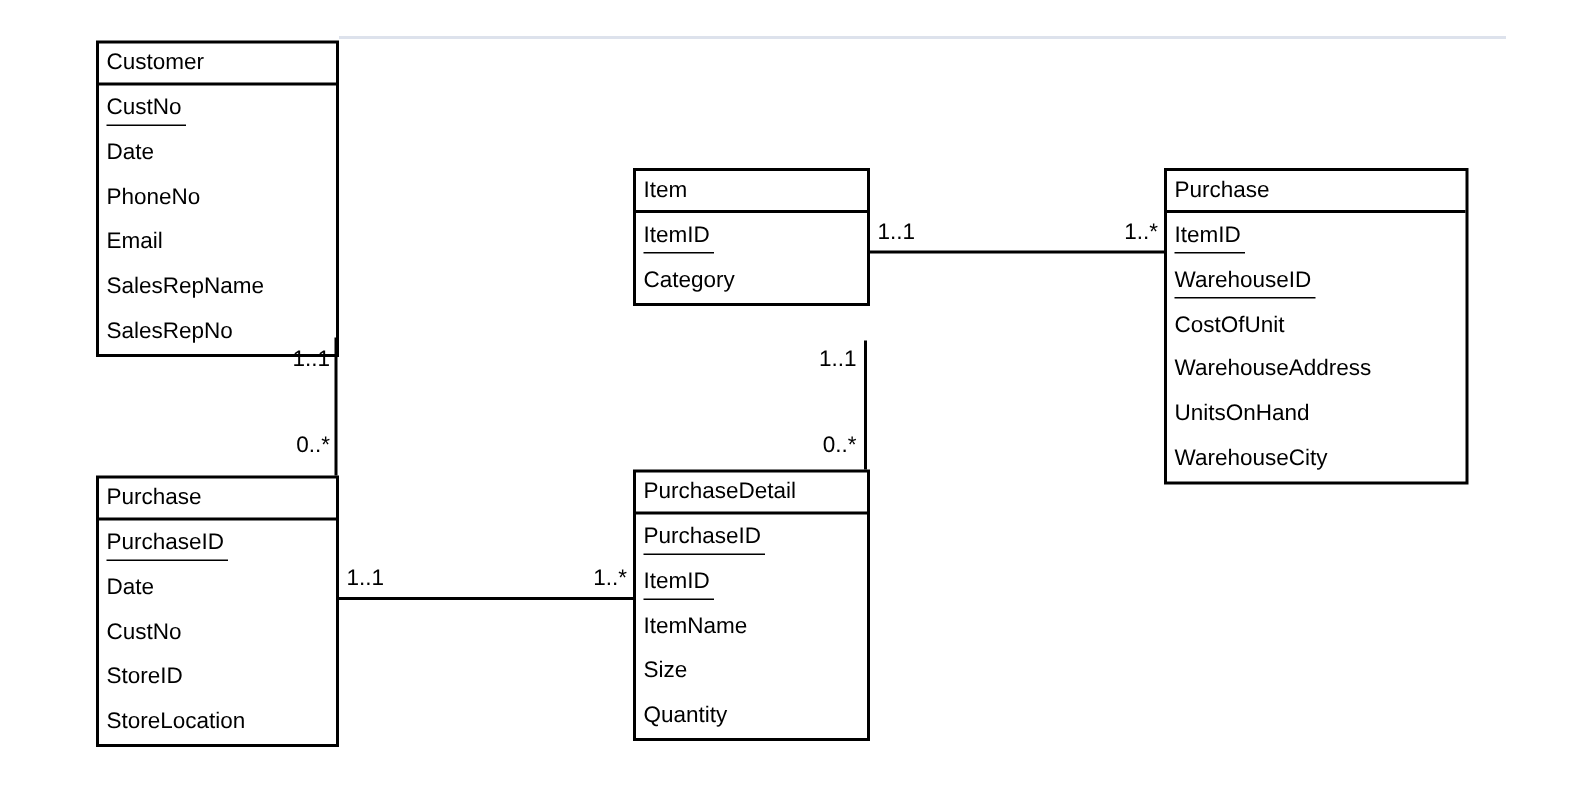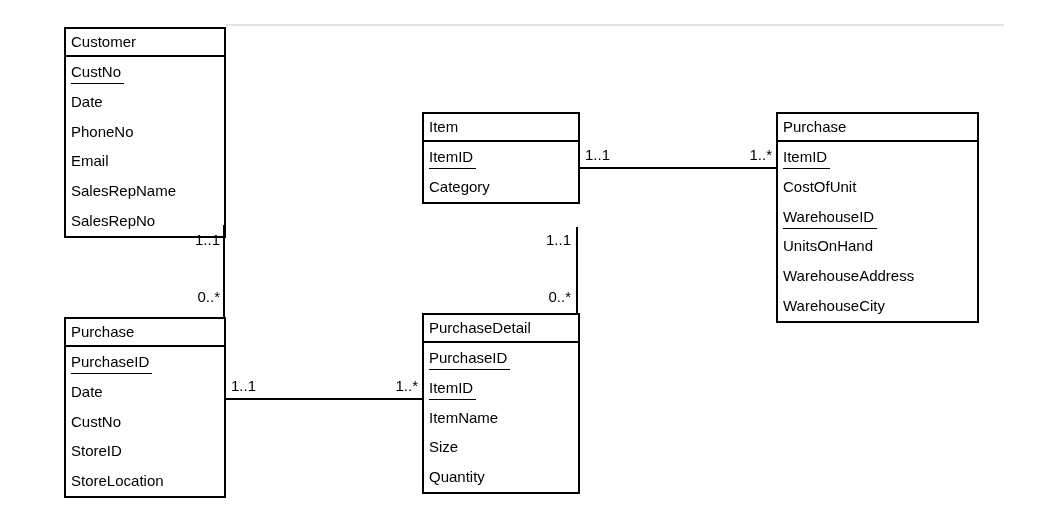--- a/index.html
+++ b/index.html
@@ -101,24 +101,24 @@
 
   <div class="entity" id="entity-item">
     <div class="entity-title">Item</div>
     <div class="attr pk"><span>ItemID</span></div>
     <div class="attr">Category</div>
   </div>
 
   <div class="entity" id="entity-inventory">
     <div class="entity-title">Purchase</div>
     <div class="attr pk"><span>ItemID</span></div>
+    <div class="attr pk"><span>WarehouseID</span></div>
     <div class="attr">CostOfUnit</div>
-    <div class="attr pk"><span>WarehouseID</span></div>
+    <div class="attr">WarehouseAddress</div>
     <div class="attr">UnitsOnHand</div>
-    <div class="attr">WarehouseAddress</div>
     <div class="attr">WarehouseCity</div>
   </div>
 
   <div class="entity" id="entity-purchase">
     <div class="entity-title">Purchase</div>
     <div class="attr pk"><span>PurchaseID</span></div>
     <div class="attr">Date</div>
     <div class="attr">CustNo</div>
     <div class="attr">StoreID</div>
     <div class="attr">StoreLocation</div>

